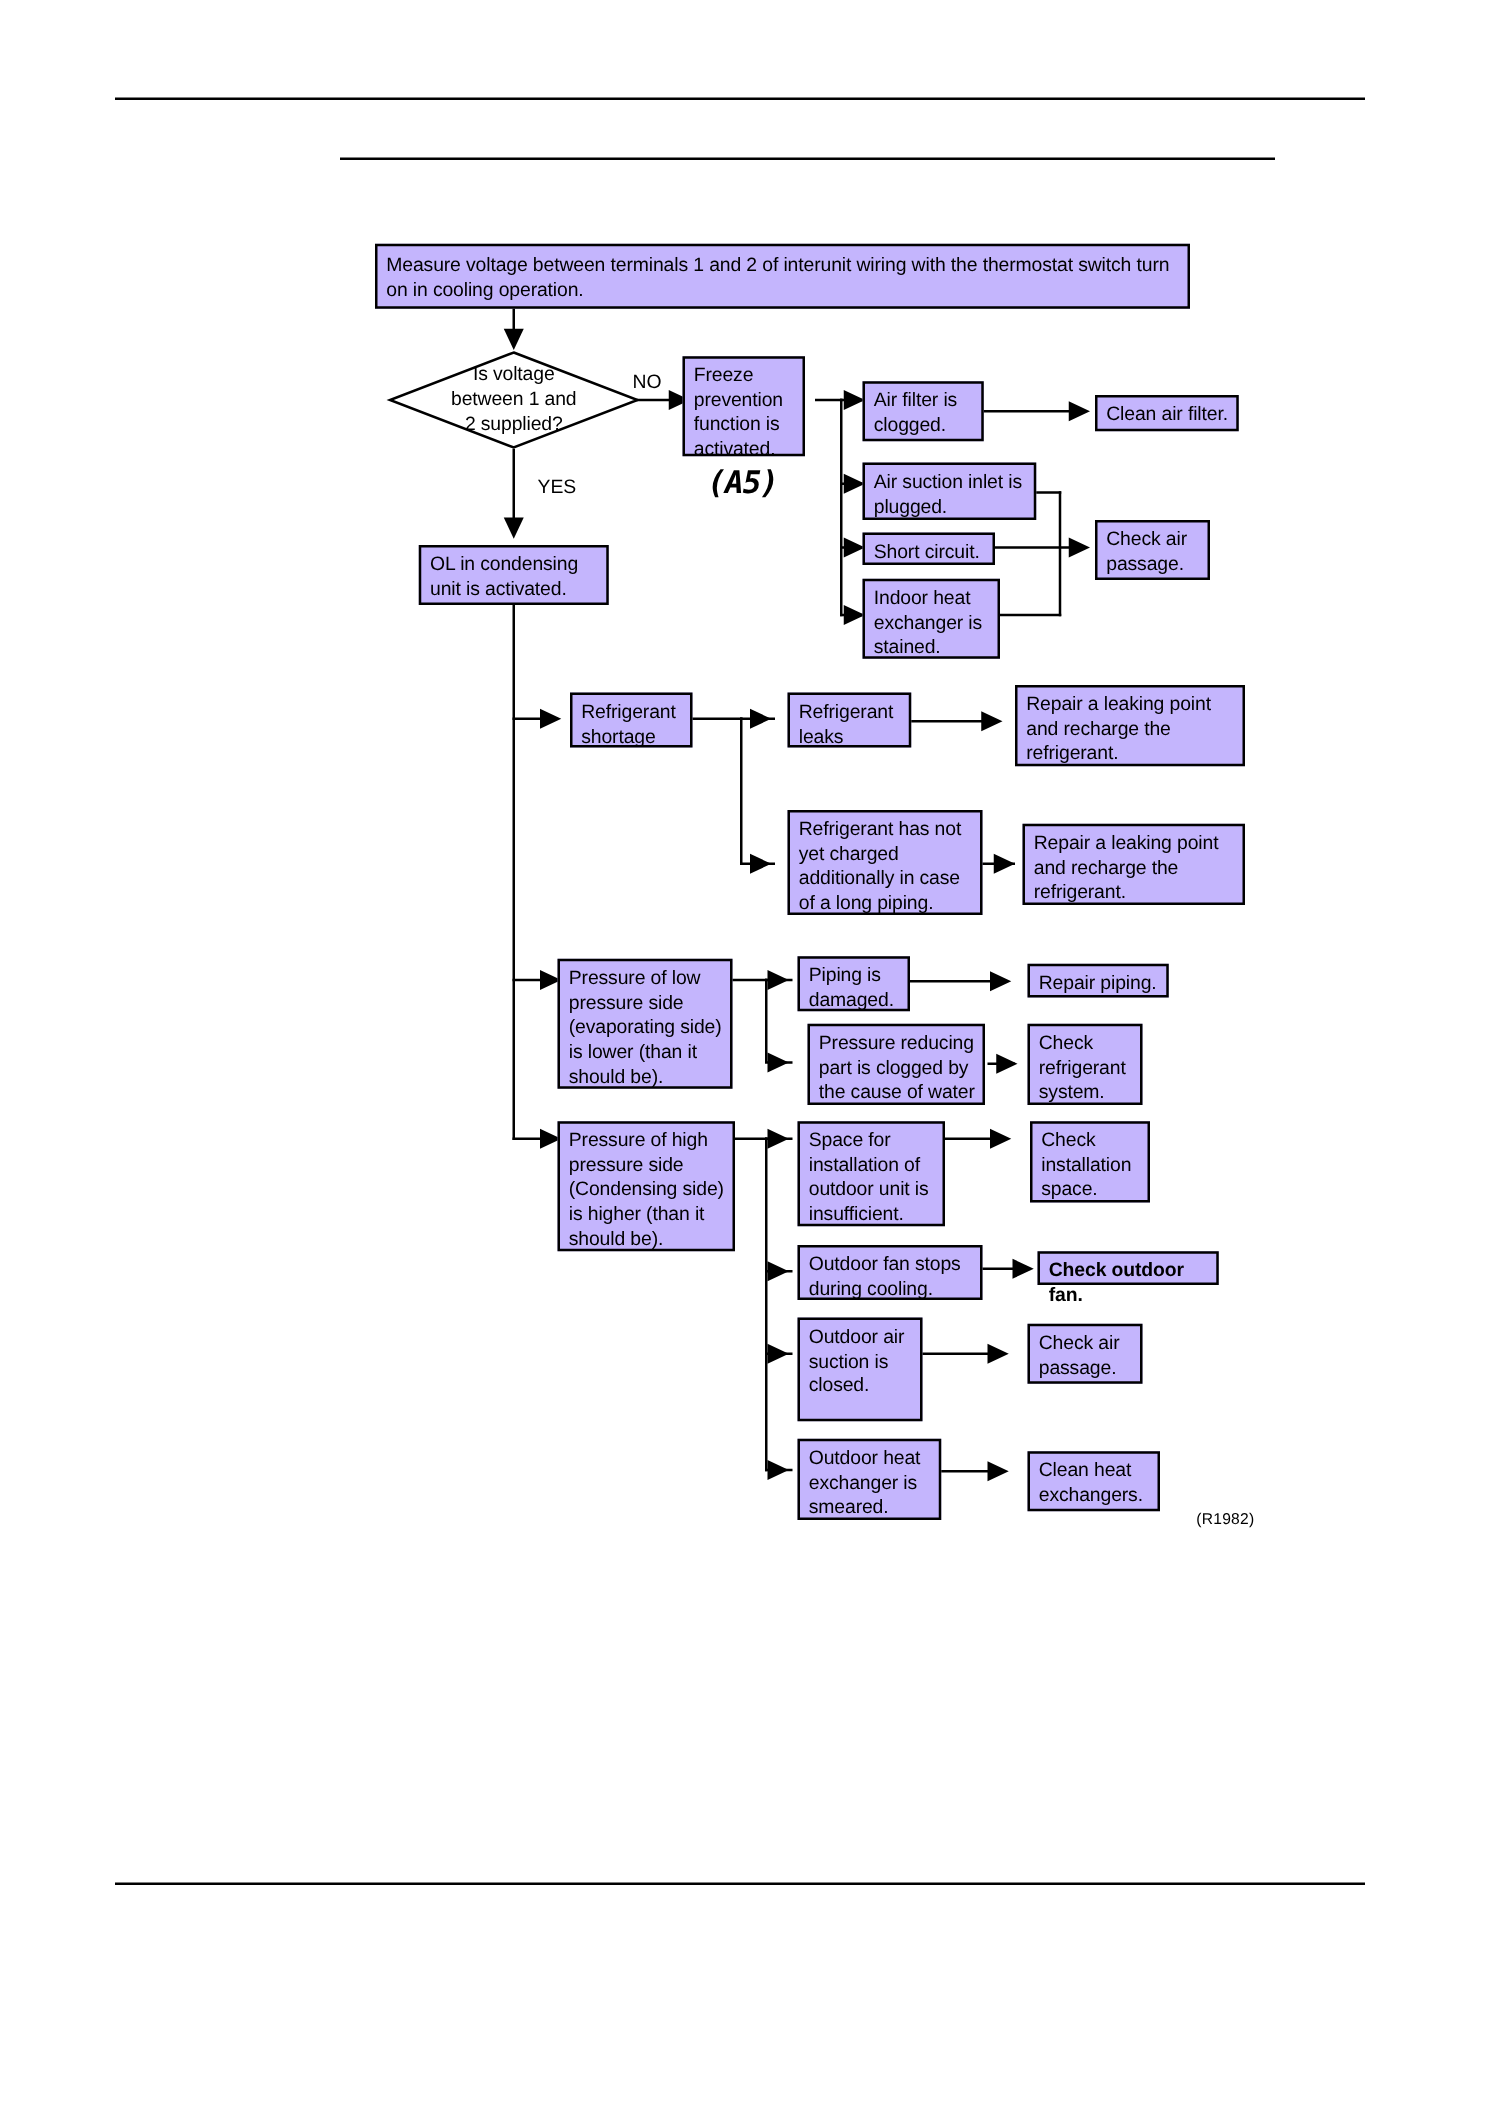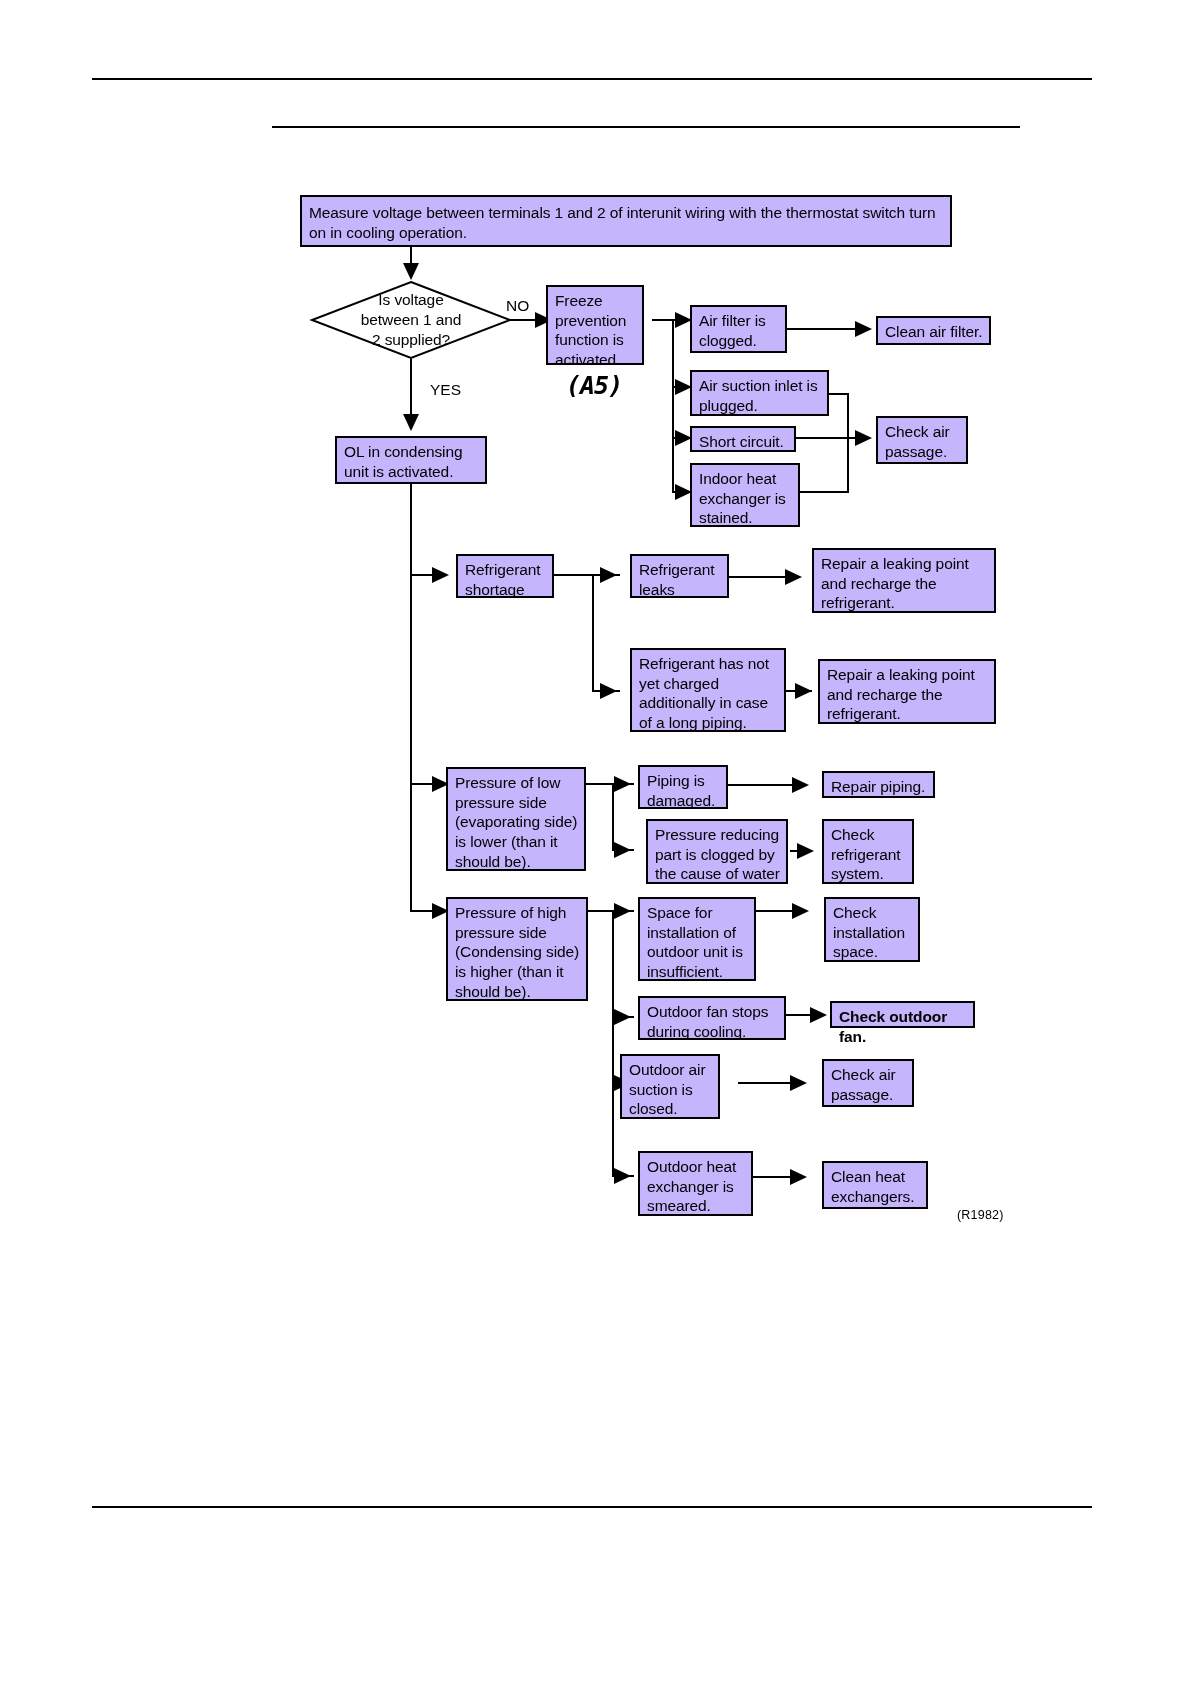--- a/index.html
+++ b/index.html
@@ -281,21 +281,21 @@
   <div class="conn h" style="left:612px; top:1016px; width:22px;"></div>
   <div class="arrow right" style="left:614px; top:1009px;"></div>
   <div class="node" style="left:638px; top:996px; width:148px; height:44px;">Outdoor fan stops
 during cooling.</div>
   <div class="conn h" style="left:786px; top:1014px; width:34px;"></div>
   <div class="arrow right" style="left:810px; top:1007px;"></div>
   <div class="node" style="left:830px; top:1001px; width:145px; height:27px;font-weight:bold;">Check outdoor fan.</div>
 
   <div class="conn h" style="left:612px; top:1082px; width:22px;"></div>
   <div class="arrow right" style="left:614px; top:1075px;"></div>
-  <div class="node" style="left:620px; top:1054px; width:100px; height:65px;">Outdoor air
+  <div class="node" style="left:638px; top:1054px; width:100px; height:83px;">Outdoor air
 suction is
 closed.</div>
   <div class="conn h" style="left:738px; top:1082px; width:62px;"></div>
   <div class="arrow right" style="left:790px; top:1075px;"></div>
   <div class="node" style="left:822px; top:1059px; width:92px; height:48px;">Check air
 passage.</div>
 
   <div class="conn h" style="left:612px; top:1175px; width:22px;"></div>
   <div class="arrow right" style="left:614px; top:1168px;"></div>
   <div class="node" style="left:638px; top:1151px; width:115px; height:65px;">Outdoor heat

